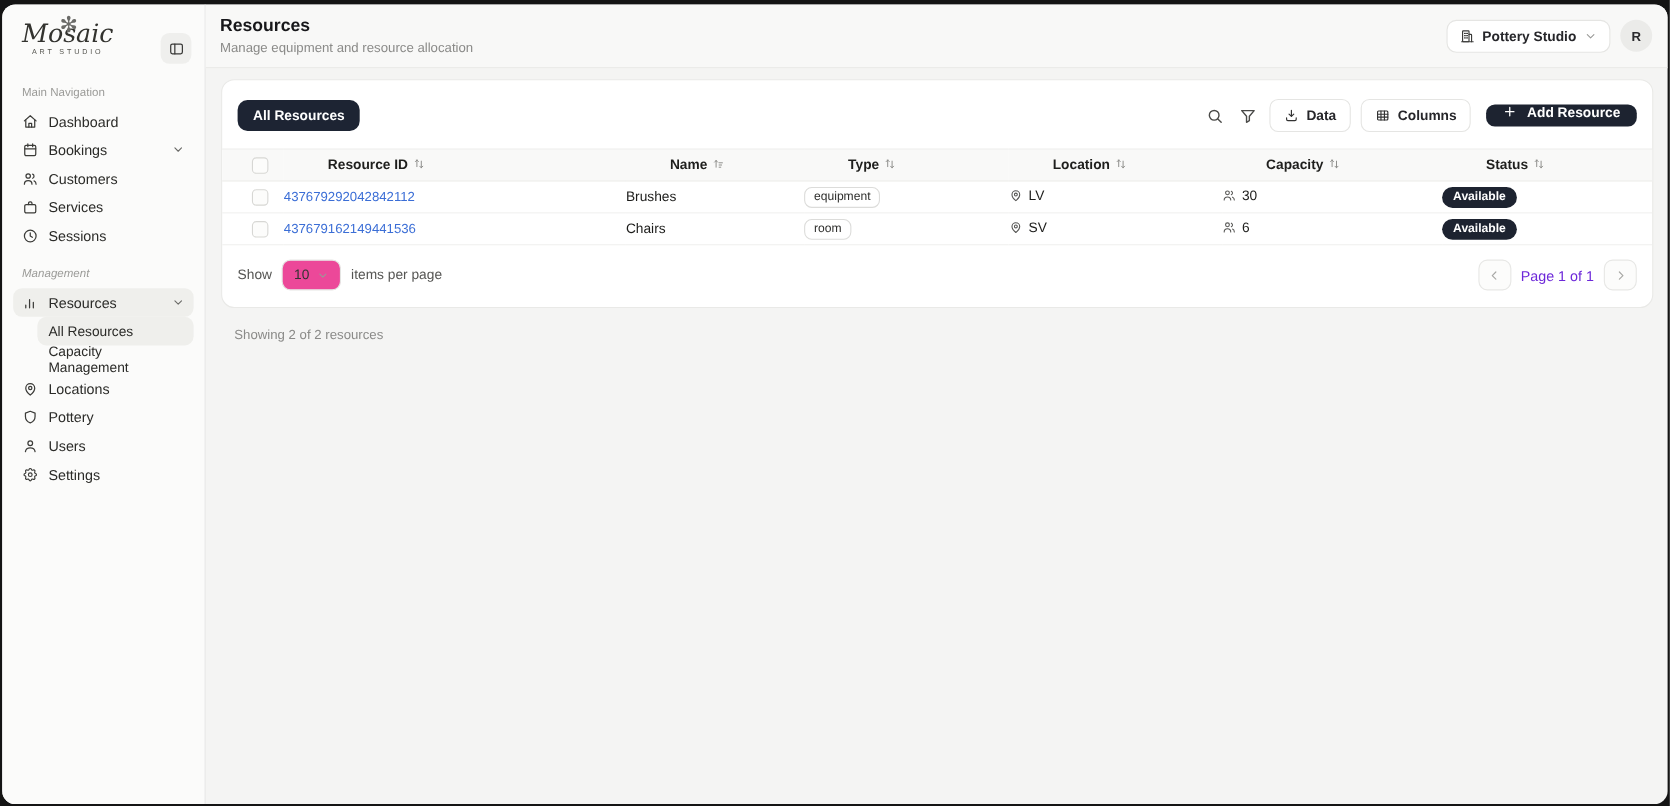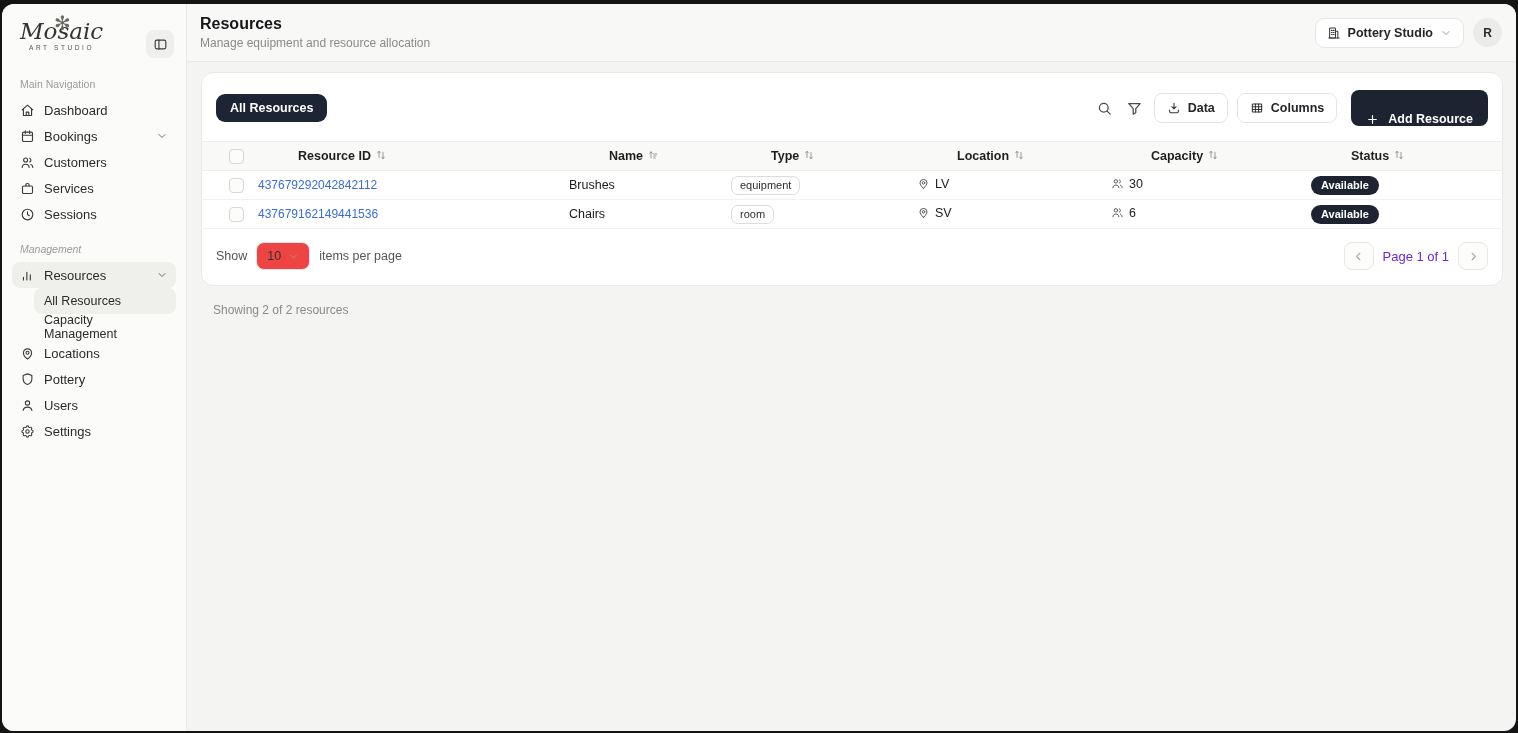--- a/index.html
+++ b/index.html
@@ -42,41 +42,41 @@
   .avatar { width:29px; height:29px; border-radius:50%; background:#ebebe9; display:flex; align-items:center; justify-content:center; font-size:12px; font-weight:600; color:#2b2b2e; cursor:pointer; }
 
   .content { flex:1; padding:10px 13px 0 14px; overflow:hidden; }
   .card { background:#fff; border:1px solid #e9e9e7; border-radius:12px; }
   .card-toolbar { display:flex; align-items:center; justify-content:space-between; padding:17px 14px 15px; }
   .tab-pill { background:#1d2433; color:#fff; font-size:12.5px; font-weight:700; padding:7px 14px; border-radius:9px; border:none; cursor:pointer; }
   .toolbar-right { display:flex; align-items:center; gap:9px; }
   .icon-btn { background:none; border:none; color:#4a4a48; display:flex; align-items:center; cursor:pointer; padding:2px; }
   .ghost-btn { height:30px; background:#fff; border:1px solid #e5e5e3; border-radius:8px; display:flex; align-items:center; gap:7px; padding:0 12px; font-size:12.5px; font-weight:600; color:#26262a; cursor:pointer; }
   .ghost-btn .bicon { display:flex; color:#333; }
-  .primary-btn { height:36px; background:#1d2330; border:none; border-radius:8px; display:flex; align-items:flex-end; gap:9px; padding:0 15px; font-size:12.5px; font-weight:600; color:#fff; cursor:pointer; margin-left:5px; }
+  .primary-btn { height:20px; background:#1d2330; border:none; border-radius:8px; display:flex; align-items:flex-start; gap:9px; padding:0 15px; font-size:12.5px; font-weight:600; color:#fff; cursor:pointer; margin-left:5px; }
   .primary-btn .bicon { display:flex; }
 
   table.res-table { width:100%; border-collapse:collapse; table-layout:fixed; }
   .res-table thead tr { background:#f9f9f8; border-top:1px solid #ededeb; border-bottom:1px solid #ededeb; }
   .res-table th { text-align:left; font-size:12.5px; font-weight:600; color:#1f1f1d; height:29px; padding:0; white-space:nowrap; }
   .res-table td { height:29px; font-size:12.5px; color:#1c1c1a; padding:0; white-space:nowrap; }
   .res-table tbody tr { border-bottom:1px solid #f1f1ef; }
   .th-inner { display:inline-flex; gap:4px; cursor:pointer;padding-left:40px; }
   .sort-ic { display:flex; color:#8f8f8c; }
   .cell-check { padding-left:27px !important; }
   .cb { width:15px; height:15px; border:1.5px solid #d7d7d4; border-radius:4px; background:#fcfcfb; appearance:none; cursor:pointer; display:block; }
   .id-link { color:#3b6ed6; font-size:12px; text-decoration:none; cursor:pointer; }
   .type-badge { display:inline-block; border:1px solid #dcdcda; border-radius:7px; padding:2.5px 8px; font-size:11px; color:#2e2e2c; background:#fff;text-align:right; }
   .with-icon { display:inline-flex; align-items:center; gap:5px; }
   .cell-ic { display:flex; color:#5555522; color:#555553; }
   .status-badge { display:inline-block; background:#1d2330; color:#fff; font-size:11px; font-weight:600; padding:3.5px 10px; border-radius:999px; }
 
   .pager-row { display:flex; align-items:center; justify-content:space-between; padding:13px 14px 15px; }
   .pager-left { display:flex; align-items:center; gap:9px; font-size:12.5px; color:#55555_3; color:#555553; }
-  .size-select { height:28px; border:1px solid #e5e5e3; border-radius:8px; background:#ef4444; display:flex; align-items:center; gap:7px; padding:0 10px; font-size:12.5px; color:#333; cursor:pointer; }
+  .size-select { height:28px; border:1px solid #e5e5e3; border-radius:8px; background:#ec4899; display:flex; align-items:center; gap:7px; padding:0 10px; font-size:12.5px; color:#333; cursor:pointer; }
   .size-select .schev { display:flex; color:#9a9a98; }
   .pager-right { display:flex; align-items:center; gap:9px; }
   .page-btn { width:30px; height:28px; border:1px solid #e7e7e5; border-radius:8px; background:#fcfcfb; display:flex; align-items:center; justify-content:center; color:#a9a9a6; cursor:pointer; }
   .page-info { font-size:13px; color:#6d28d9; }
   .summary { font-size:12px; color:#8a8a88; margin:17px 0 0 12px; }
   svg { display:block; }
 </style>
 </head>
 <body>
 

